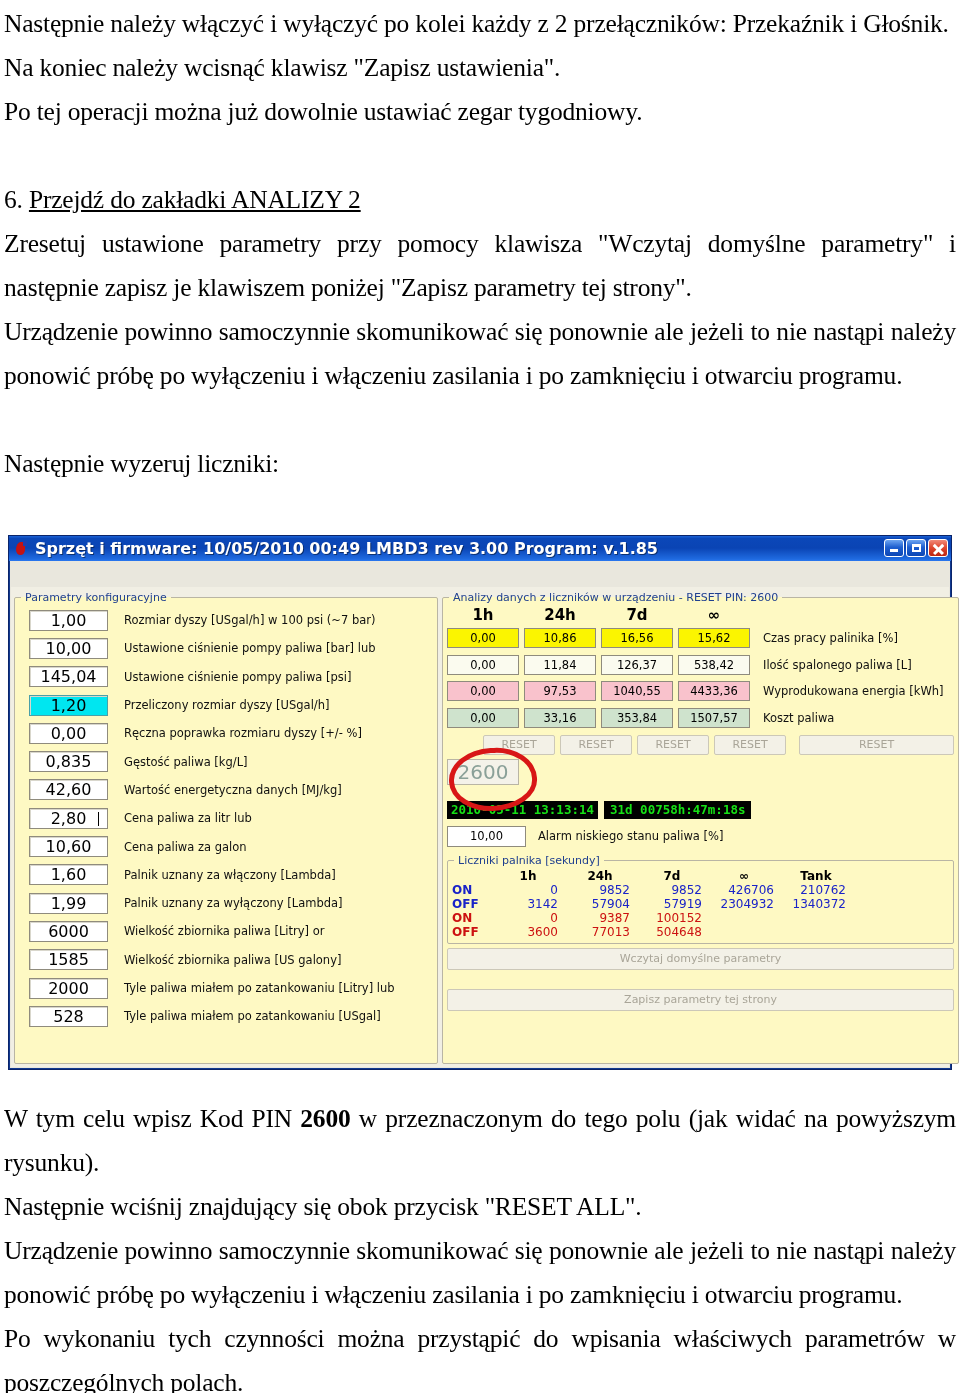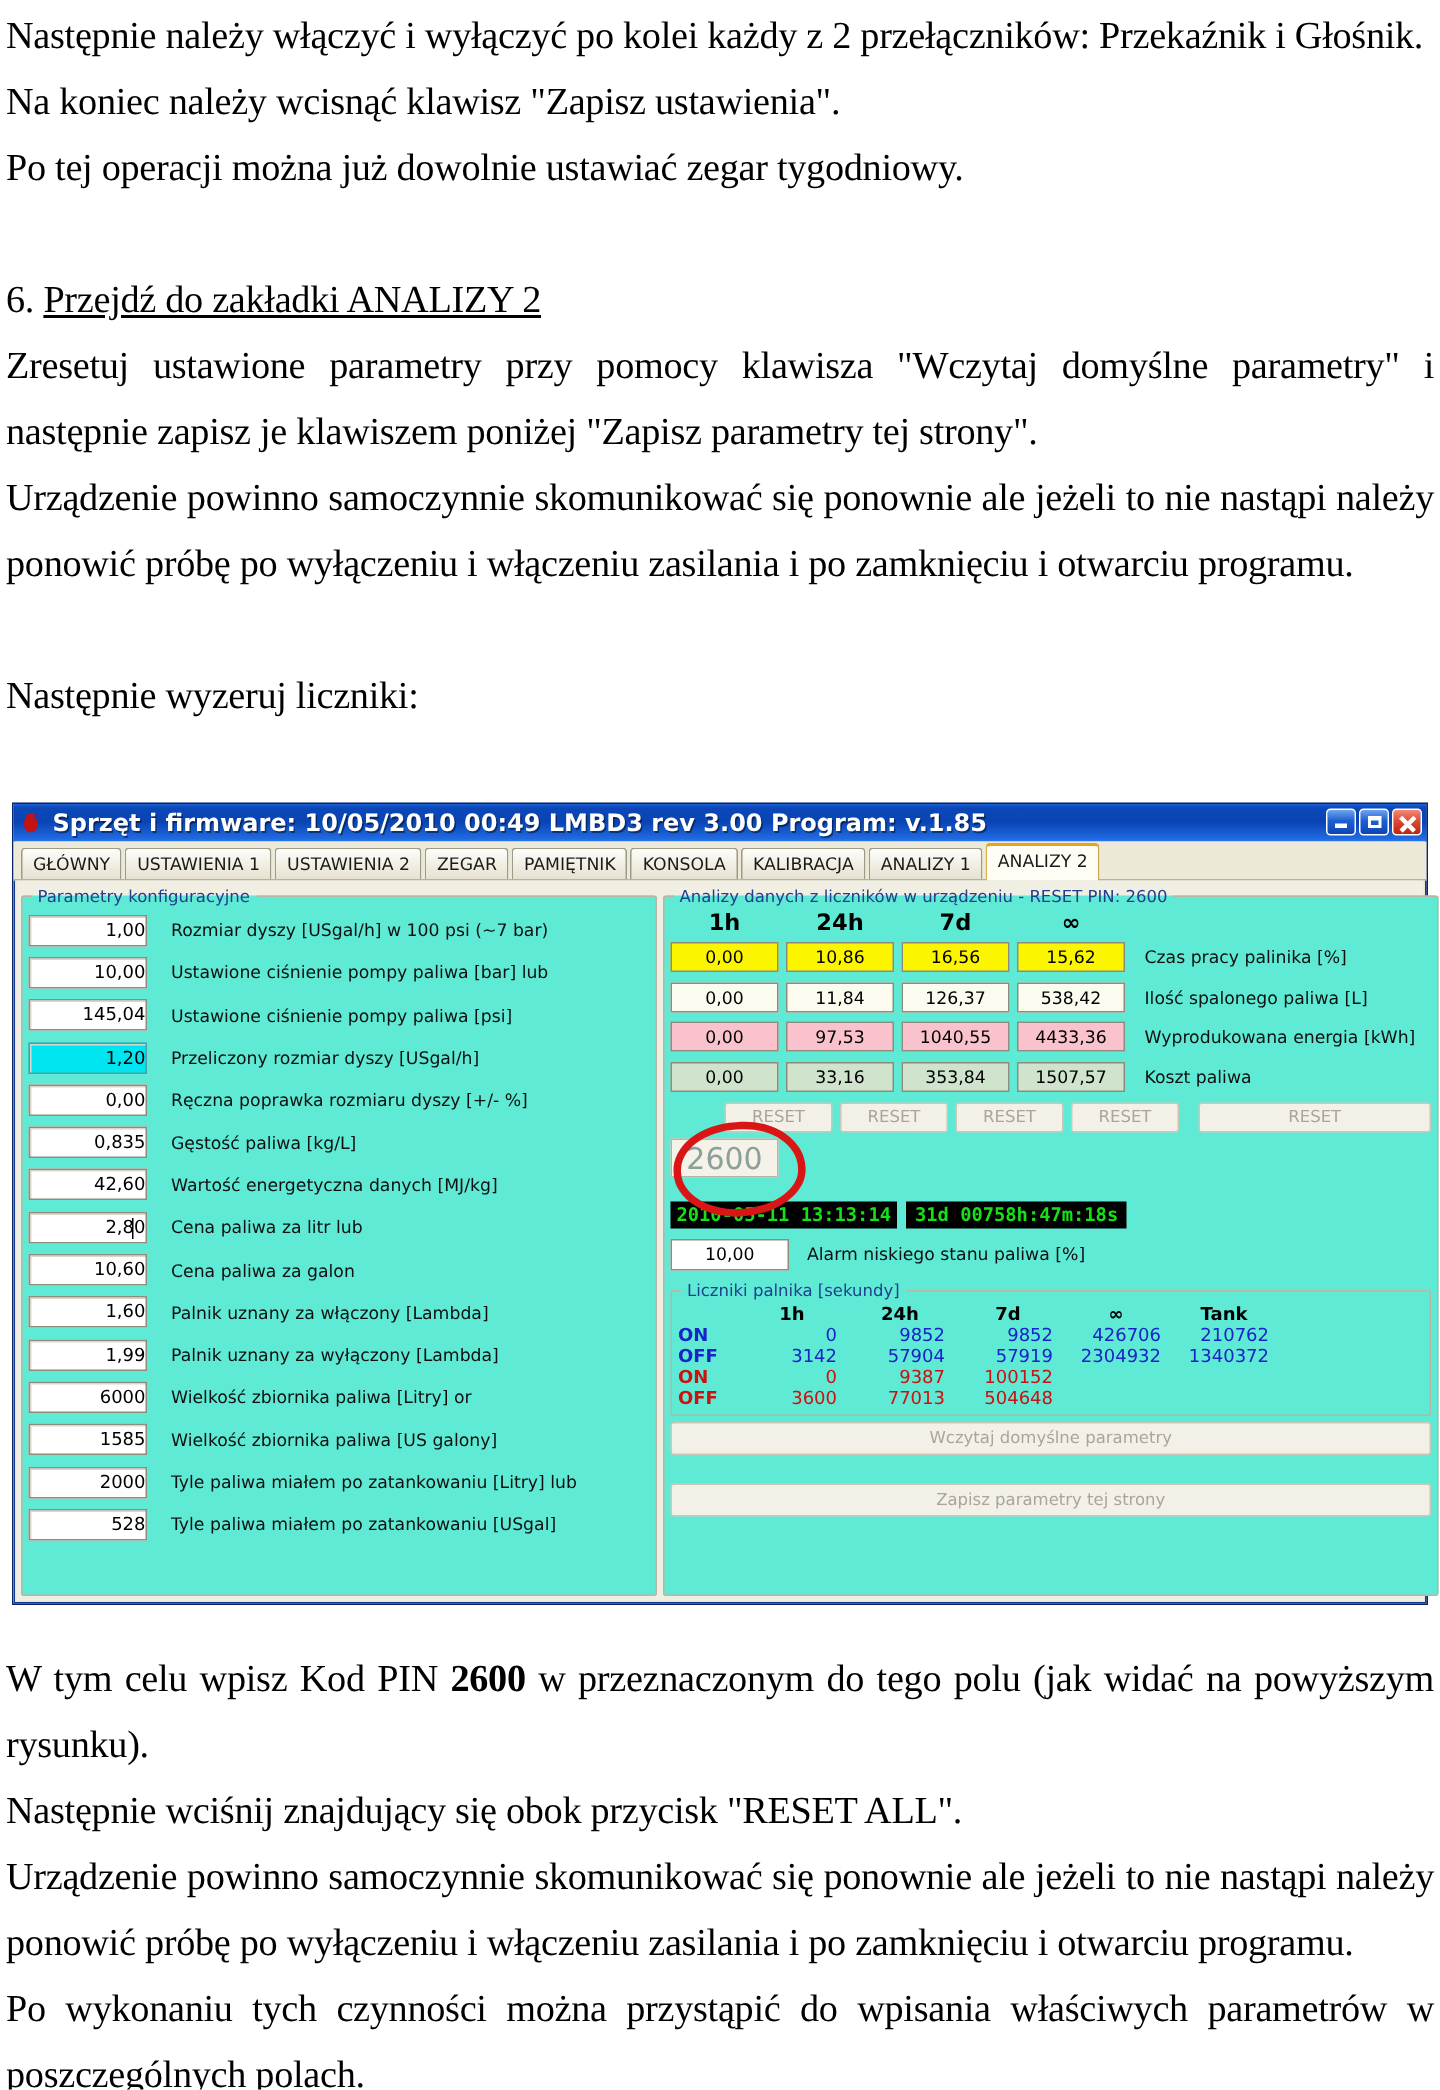--- a/index.html
+++ b/index.html
@@ -125,21 +125,21 @@
     background: #f1efe4;
     display: flex;
     padding: 4px 3px 3px 3px;
     gap: 4px;
   }
 
   fieldset.group {
     border: 1px solid #b9b5a4;
     border-radius: 2px;
     margin: 0; padding: 2px 4px 4px 4px;
-    background: #5eead4;
+    background: #fef9c3;
     position: relative;
   }
   fieldset.group > legend {
     font-family: "DejaVu Sans", sans-serif;
     font-size: 11px;
     color: #20408f;
     padding: 0 4px;
     margin-left: 2px;
   }
 
@@ -149,24 +149,25 @@
     display: flex; align-items: center;
     height: 28.3px;
   }
   .numbox {
     width: 79px; flex: 0 0 79px;
     height: 21px;
     background: #ffffff;
     border: 1px solid #8f8b7d;
     box-shadow: inset 1px 1px 0 #d9d7cc;
     font-family: "DejaVu Sans", sans-serif;
-    font-size: 12px;
+    font-size: 16px;
     color: #000;
-    text-align: right;
+    text-align: center;
     line-height: 19px;
+    margin-left: 10px;
   }
   .numbox.cyan { background: #00e6f0; border-color: #4aa0a8; }
   .numbox.caret { position: relative; }
   .numbox.caret::after {
     content: ""; position: absolute; right: 8px; top: 3px;
     width: 1px; height: 14px; background: #000;
   }
   .param-label {
     margin-left: 16px;
     font-family: "DejaVu Sans", sans-serif;
@@ -329,31 +330,20 @@
       <span class="win-btn">
           <span class="g-max"></span>
         </span>
       <span class="win-btn close">
           <span class="g-x1"></span>
           <span class="g-x2"></span>
         </span>
     </span>
   </div>
 
-  <div class="tabstrip">
-    <div class="tab">GŁÓWNY</div>
-    <div class="tab">USTAWIENIA 1</div>
-    <div class="tab">USTAWIENIA 2</div>
-    <div class="tab">ZEGAR</div>
-    <div class="tab">PAMIĘTNIK</div>
-    <div class="tab">KONSOLA</div>
-    <div class="tab">KALIBRACJA</div>
-    <div class="tab">ANALIZY 1</div>
-    <div class="tab active">ANALIZY 2</div>
-  </div>
 
   <div class="client">
 
     <fieldset class="group" id="left-panel">
       <legend>Parametry konfiguracyjne</legend>
 
       <div class="param-row">
         <div class="numbox">1,00</div>
         <div class="param-label">Rozmiar dyszy [USgal/h] w 100 psi (~7 bar)</div>
       </div>

